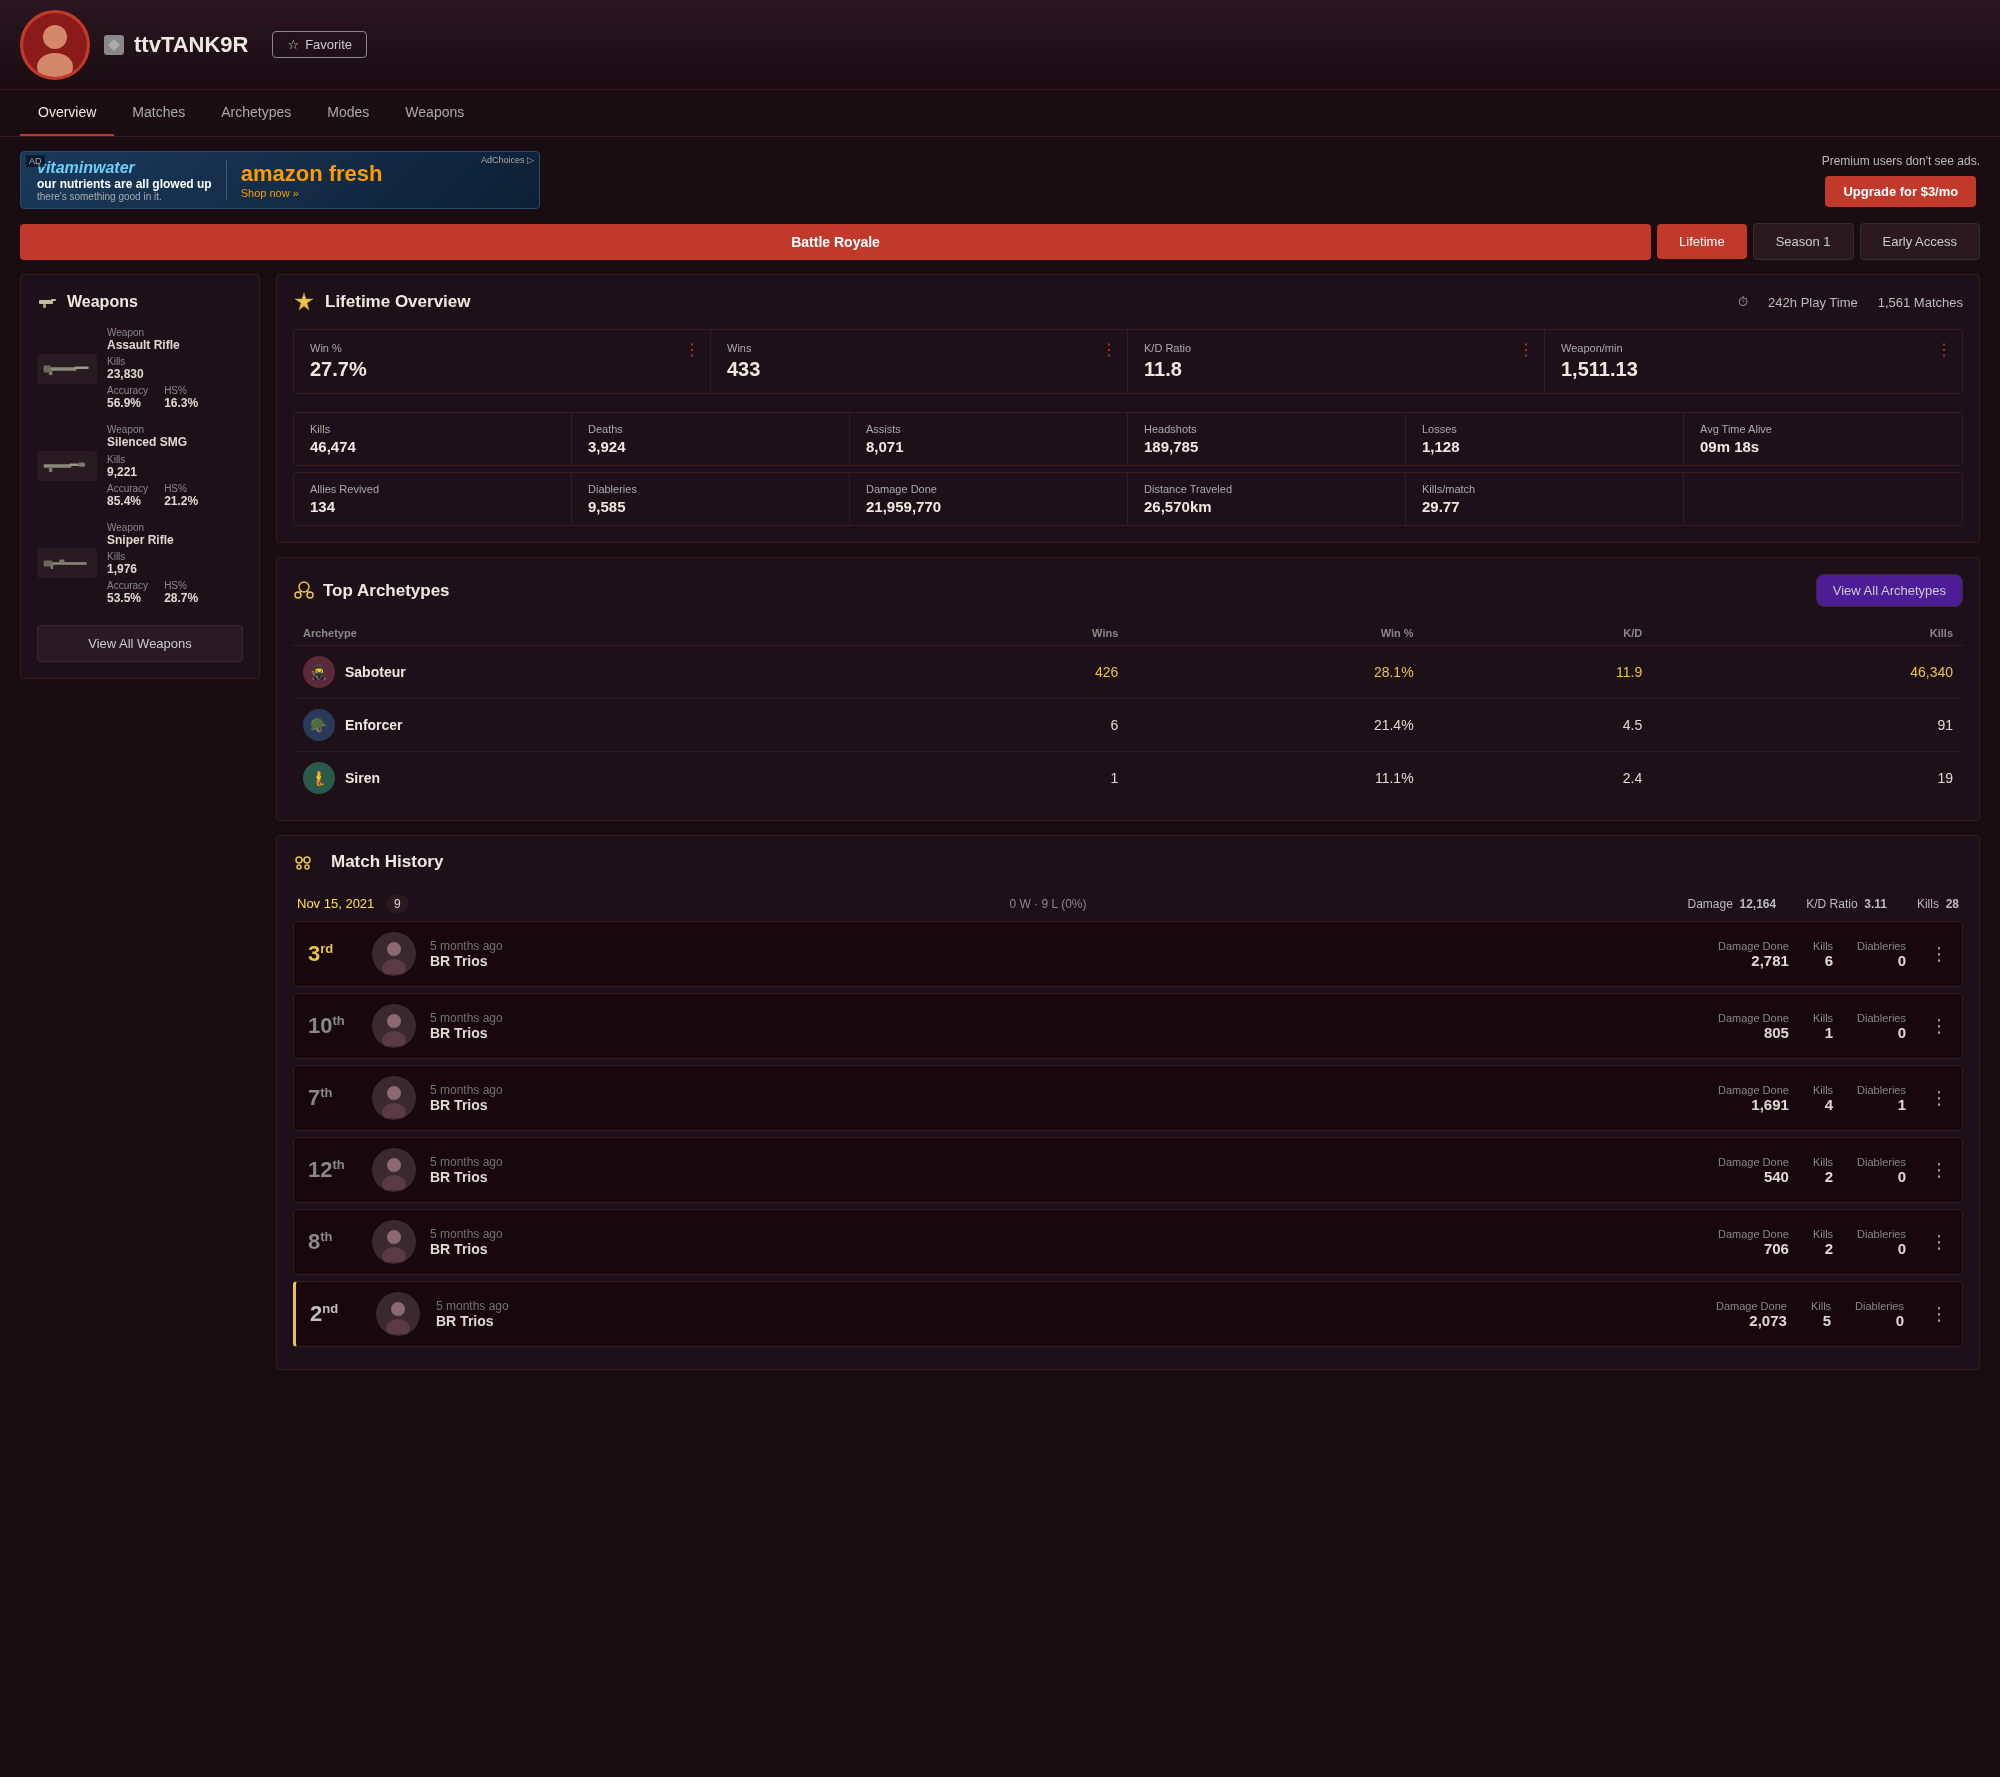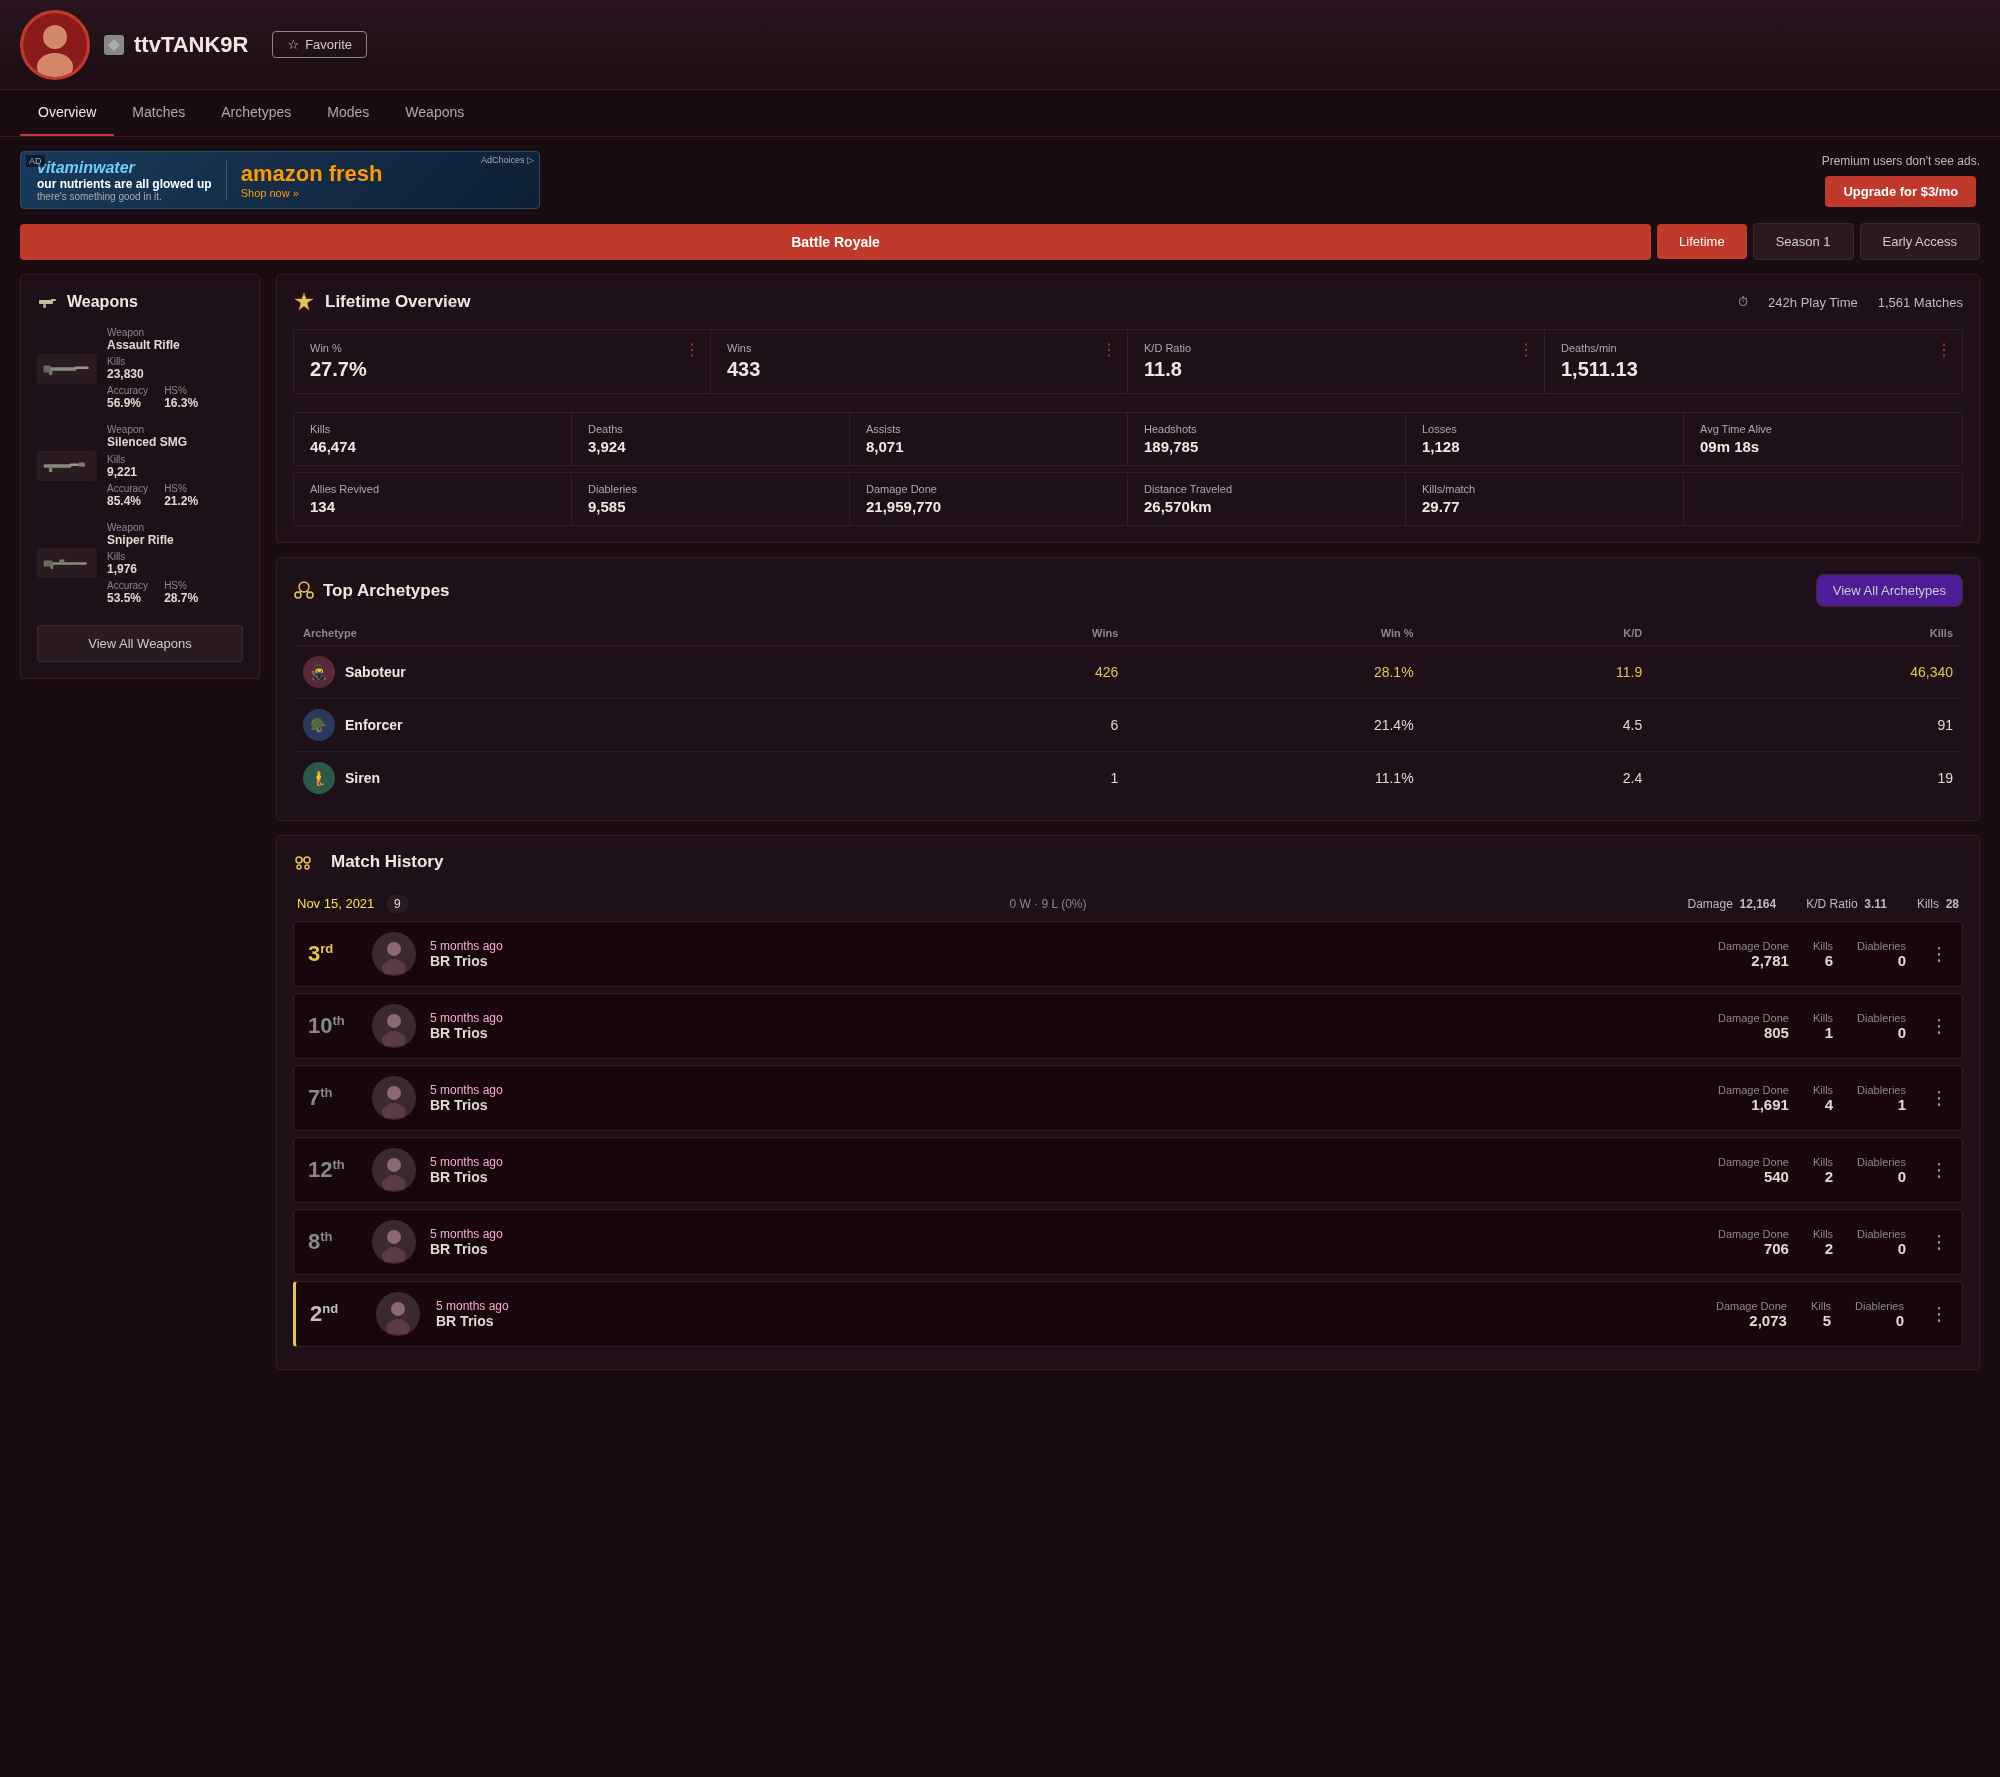--- a/index.html
+++ b/index.html
@@ -364,21 +364,21 @@
     .match-place.silver { color: #c0c0c0; }
     .match-char-avatar {
       width: 44px; height: 44px; border-radius: 50%;
       background: #3a2a30;
       display: flex; align-items: center; justify-content: center;
       font-size: 18px; color: #888;
       flex-shrink: 0;
       overflow: hidden;
     }
     .match-info { flex: 1; }
-    .match-time { font-size: 12px; color: #f9a8d4; }
+    .match-time { font-size: 12px; color: #737373; }
     .match-mode { font-size: 14px; font-weight: 600; color: #e0d8d0; }
     .match-stats { display: flex; gap: 24px; margin-left: auto; align-items: center; }
     .match-stat { text-align: right; }
     .match-stat-label { font-size: 11px; color: #888; }
     .match-stat-val { font-size: 15px; font-weight: 600; color: #e0d8d0; }
     .match-menu { color: #aaa; font-size: 18px; cursor: pointer; margin-left: 10px; }
   </style>
 </head>
 <body>
 
@@ -576,21 +576,21 @@
           <div class="stat-label">Wins</div>
           <div class="stat-val">433</div>
           <span class="stat-menu">⋮</span>
         </div>
         <div class="stat-cell">
           <div class="stat-label">K/D Ratio</div>
           <div class="stat-val">11.8</div>
           <span class="stat-menu">⋮</span>
         </div>
         <div class="stat-cell">
-          <div class="stat-label">Deaths/min</div>
+          <div class="stat-label">Weapon/min</div>
           <div class="stat-val">1,511.13</div>
           <span class="stat-menu">⋮</span>
         </div>
       </div>
 
       <div style="height:8px;"></div>
 
       <div class="stat-grid-bottom">
         <div class="stat-cell-sm">
           <div class="stat-label-sm">Kills</div>

